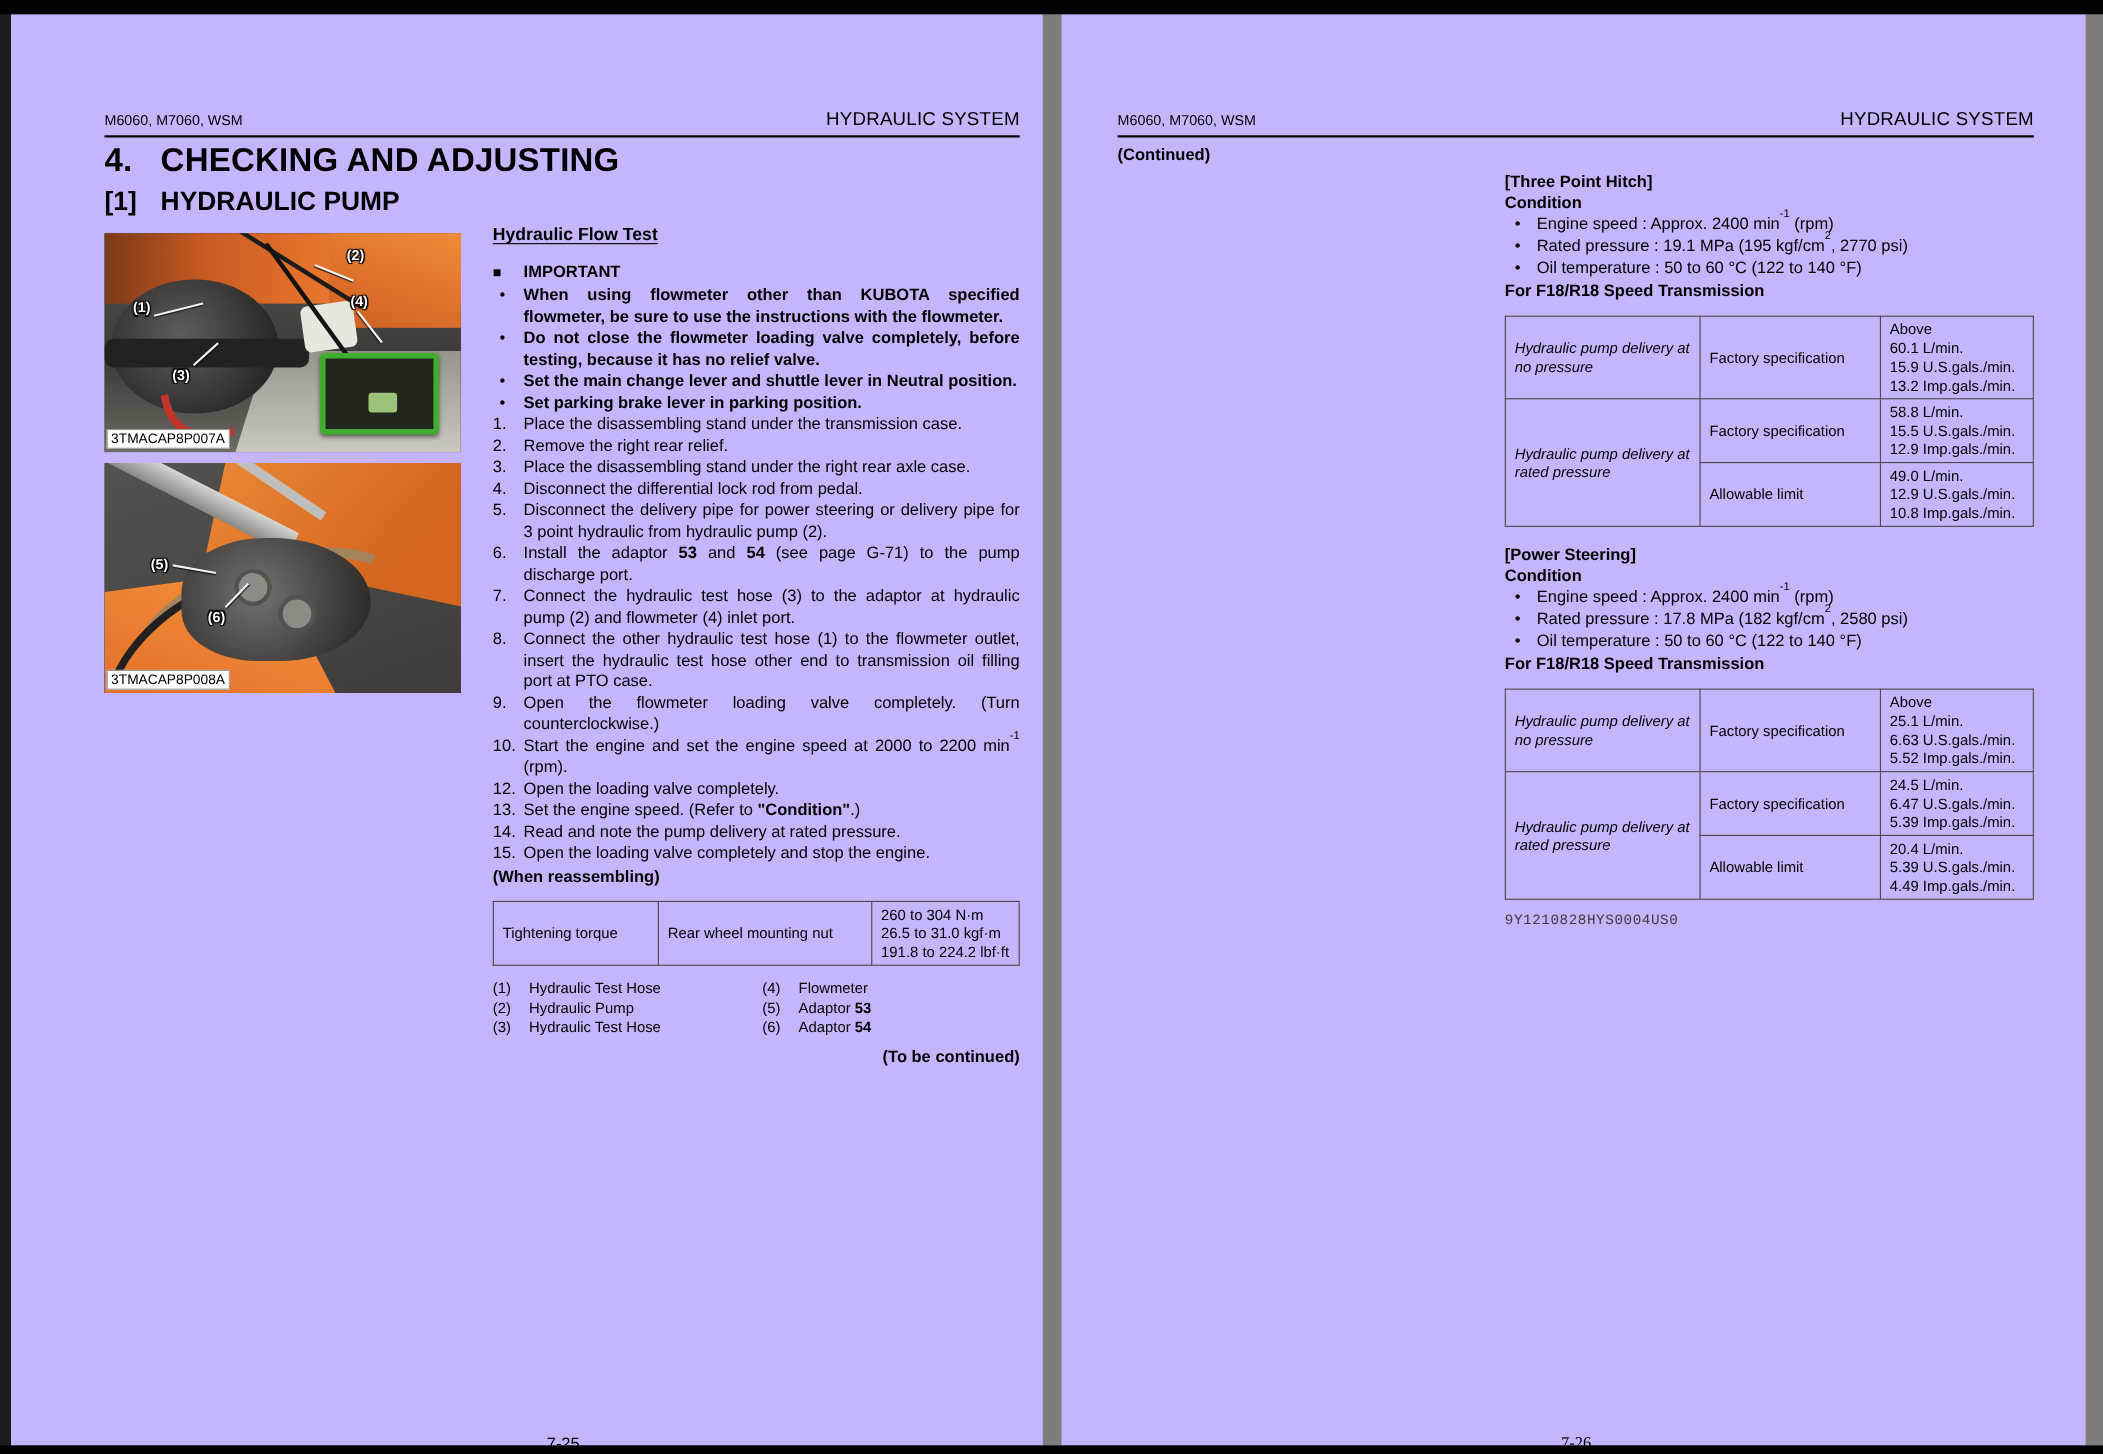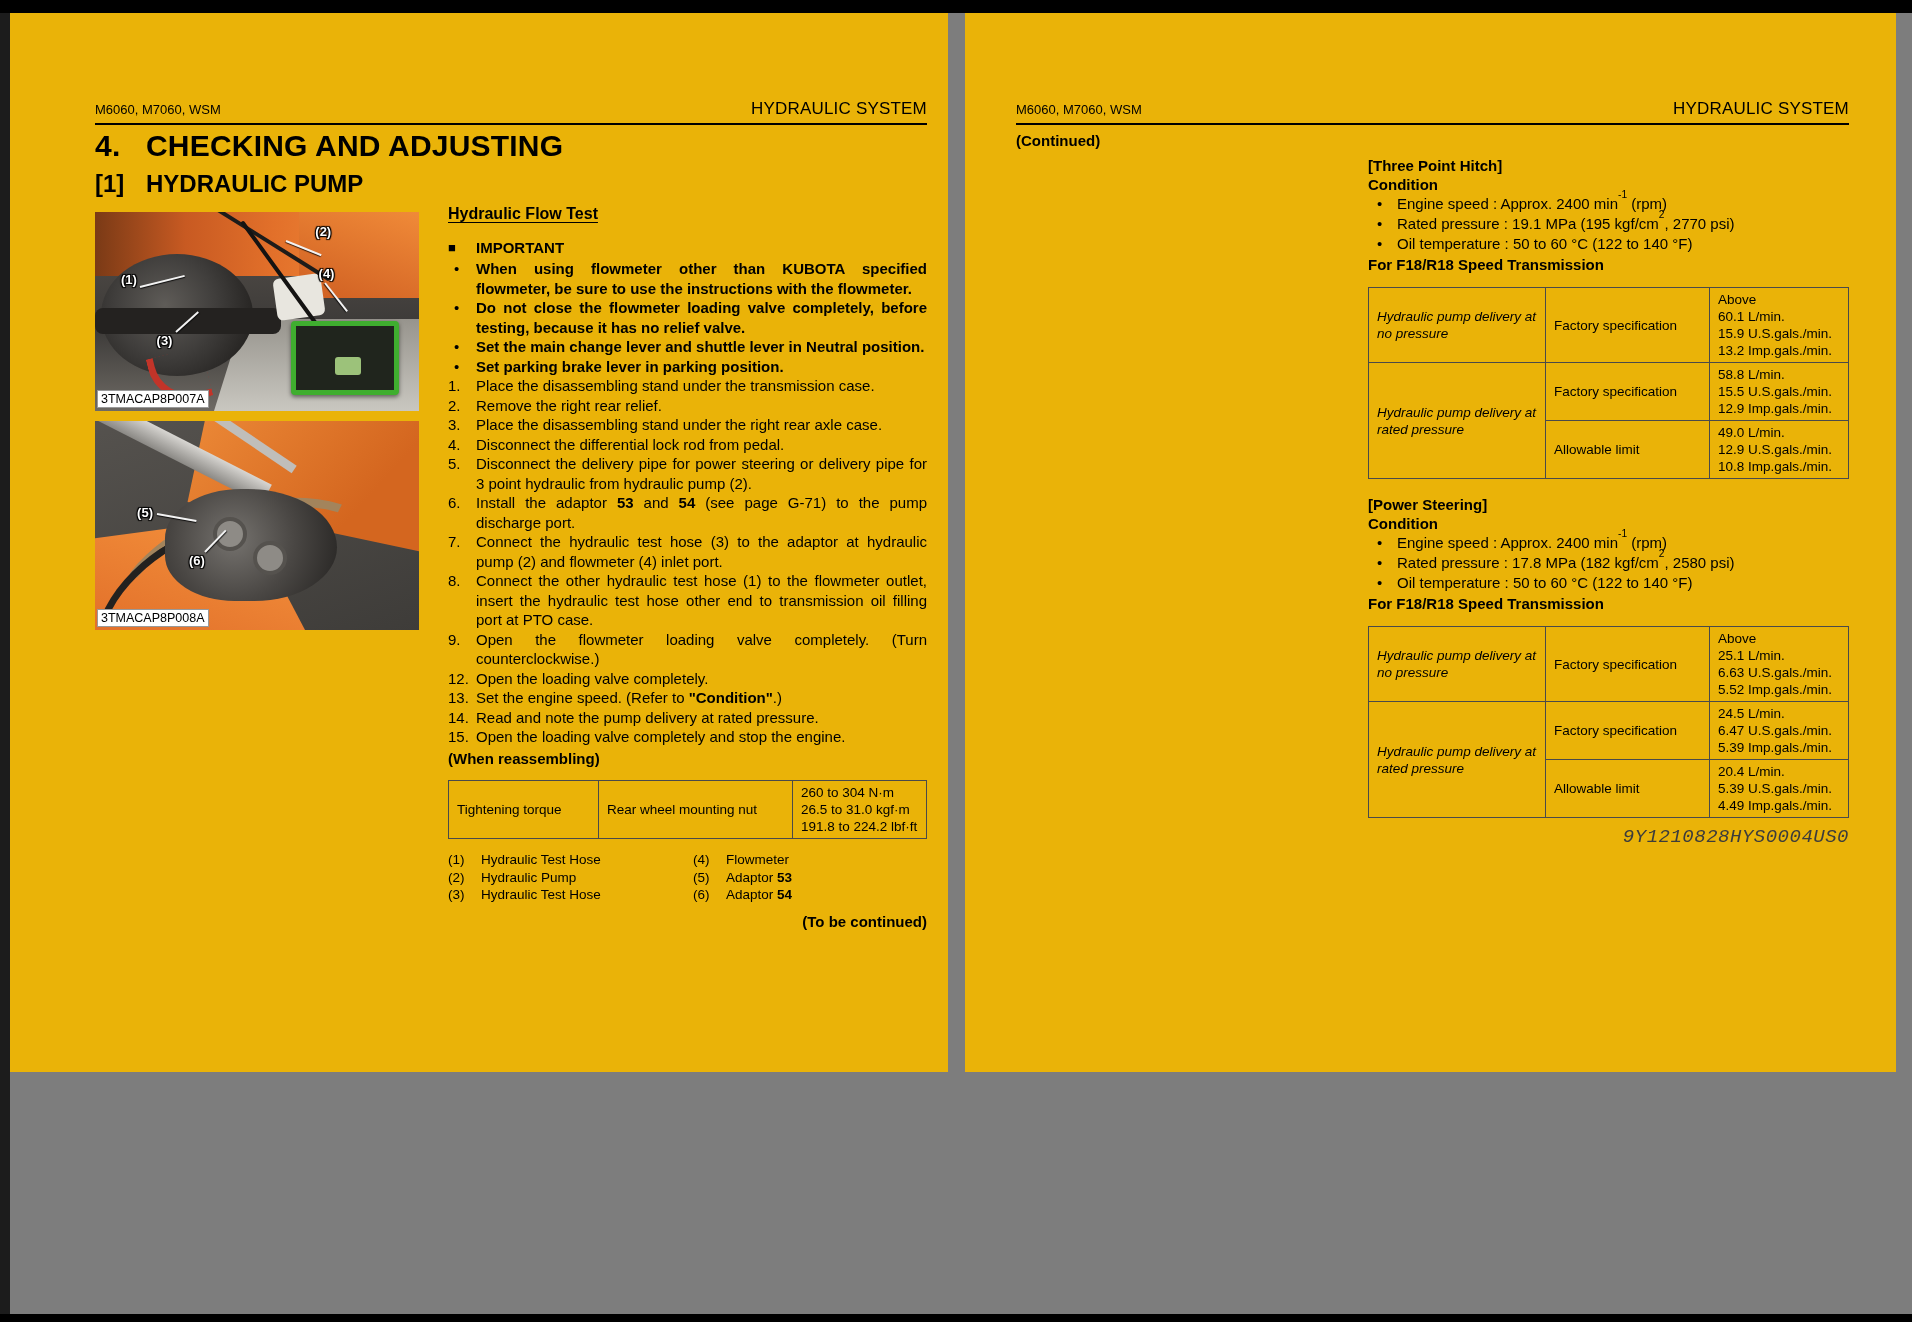--- a/index.html
+++ b/index.html
@@ -6,21 +6,21 @@
   body{
     position:relative;width:1912px;height:1322px;overflow:hidden;
     background:#7d7d7d;color:#000;
     font-family:"Liberation Sans","DejaVu Sans",sans-serif;
   }
   .topbar{position:absolute;left:0;top:0;width:1912px;height:13px;background:#000;z-index:6;}
   .botbar{position:absolute;left:0;top:1314px;width:1912px;height:8px;background:#000;z-index:6;}
   .leftstrip{position:absolute;left:0;top:0;width:10px;height:1322px;background:#1c1c1c;z-index:5;}
   .rightmargin{position:absolute;left:1896px;top:0;width:16px;height:1322px;background:#7d7d7d;}
 
-  .page{position:absolute;top:13px;height:1059px;background:#eab308;overflow:hidden;}
+  .page{position:absolute;top:13px;height:1301px;background:#c4b5fd;overflow:hidden;}
   .page-l{left:10px;width:938px;}
   .page-r{left:965px;width:931px;}
 
   .phead{position:absolute;display:flex;justify-content:space-between;align-items:baseline;}
   .page-l .phead{left:85px;right:21px;top:86px;}
   .page-r .phead{left:51px;right:47px;top:86px;}
   .phead-l{font-size:13px;}
   .phead-r{font-size:17px;letter-spacing:.2px;}
   .prule{position:absolute;border-top:2px solid #000;}
   .page-l .prule{left:85px;right:21px;top:110px;}
@@ -104,22 +104,22 @@
   .colR{position:absolute;left:403px;top:143px;width:481px;font-size:15px;line-height:20px;}
   .bhead{font-weight:bold;line-height:19px;}
   .cond .dot{flex:0 0 29px;padding-left:9px;box-sizing:border-box;}
   .cond .t{text-align:left;}
   .ftitle{font-weight:bold;margin:1px 0 3px 0;}
   .sgap{height:16px;}
   .t3 td{font-size:13.5px;line-height:17px;}
   .t3 .c1{width:160px;font-style:italic;} .t3 .c2{width:147px;}
   .t3{margin-top:1px;margin-bottom:0;}
   .r1{height:72px;} .r2{height:54px;} .r3{height:58px;}
-  .doccode{margin-top:9px;text-align:right;font-family:"Liberation Mono","DejaVu Sans Mono",monospace;
-           font-size:19px;color:#3c3c3c;letter-spacing:.5px;font-style:italic;}
+  .doccode{margin-top:9px;font-family:"Liberation Mono","DejaVu Sans Mono",monospace;
+           font-size:13px;color:#3c3c3c;letter-spacing:.5px;}
 
   .pgnum{position:absolute;font-size:15px;}
   .page-l .pgnum{left:487px;top:1291px;}
   .page-r .pgnum{left:454px;top:1291px;font-family:Liberation Serif, serif;}
 
   sup{font-size:68%;line-height:0;position:relative;top:-0.45em;}
 </style>
 </head>
 <body>
 
@@ -256,20 +256,24 @@
         <div class="li">
           <span class="n">8.</span>
           <span class="t">Connect the other hydraulic test hose (1) to the flowmeter outlet, insert the hydraulic test hose other end to transmission oil filling port at PTO case.</span>
         </div>
 
         <div class="li">
           <span class="n">9.</span>
           <span class="t">Open the flowmeter loading valve completely. (Turn counterclockwise.)</span>
         </div>
 
+        <div class="li">
+          <span class="n">10.</span>
+          <span class="t">Start the engine and set the engine speed at 2000 to 2200 min<sup>-1</sup> (rpm).</span>
+        </div>
 
 
         <div class="li">
           <span class="n">12.</span>
           <span class="t">Open the loading valve completely.</span>
         </div>
 
         <div class="li">
           <span class="n">13.</span>
           <span class="t">Set the engine speed. (Refer to <b>"Condition"</b>.)</span>

